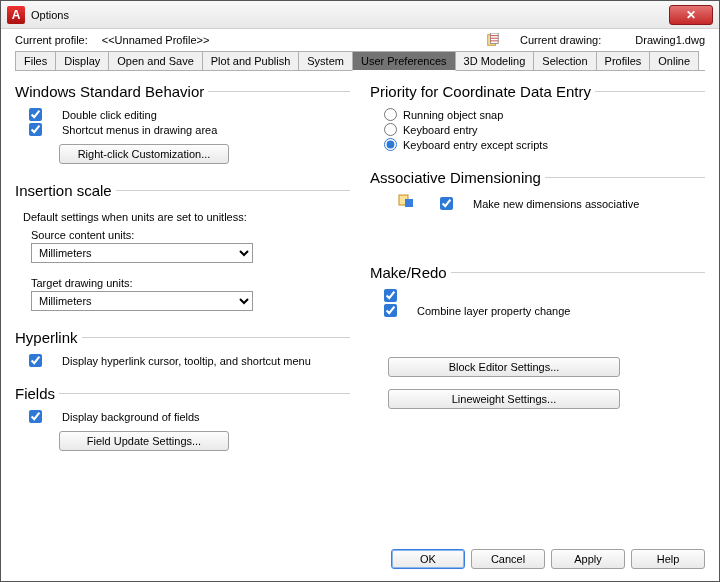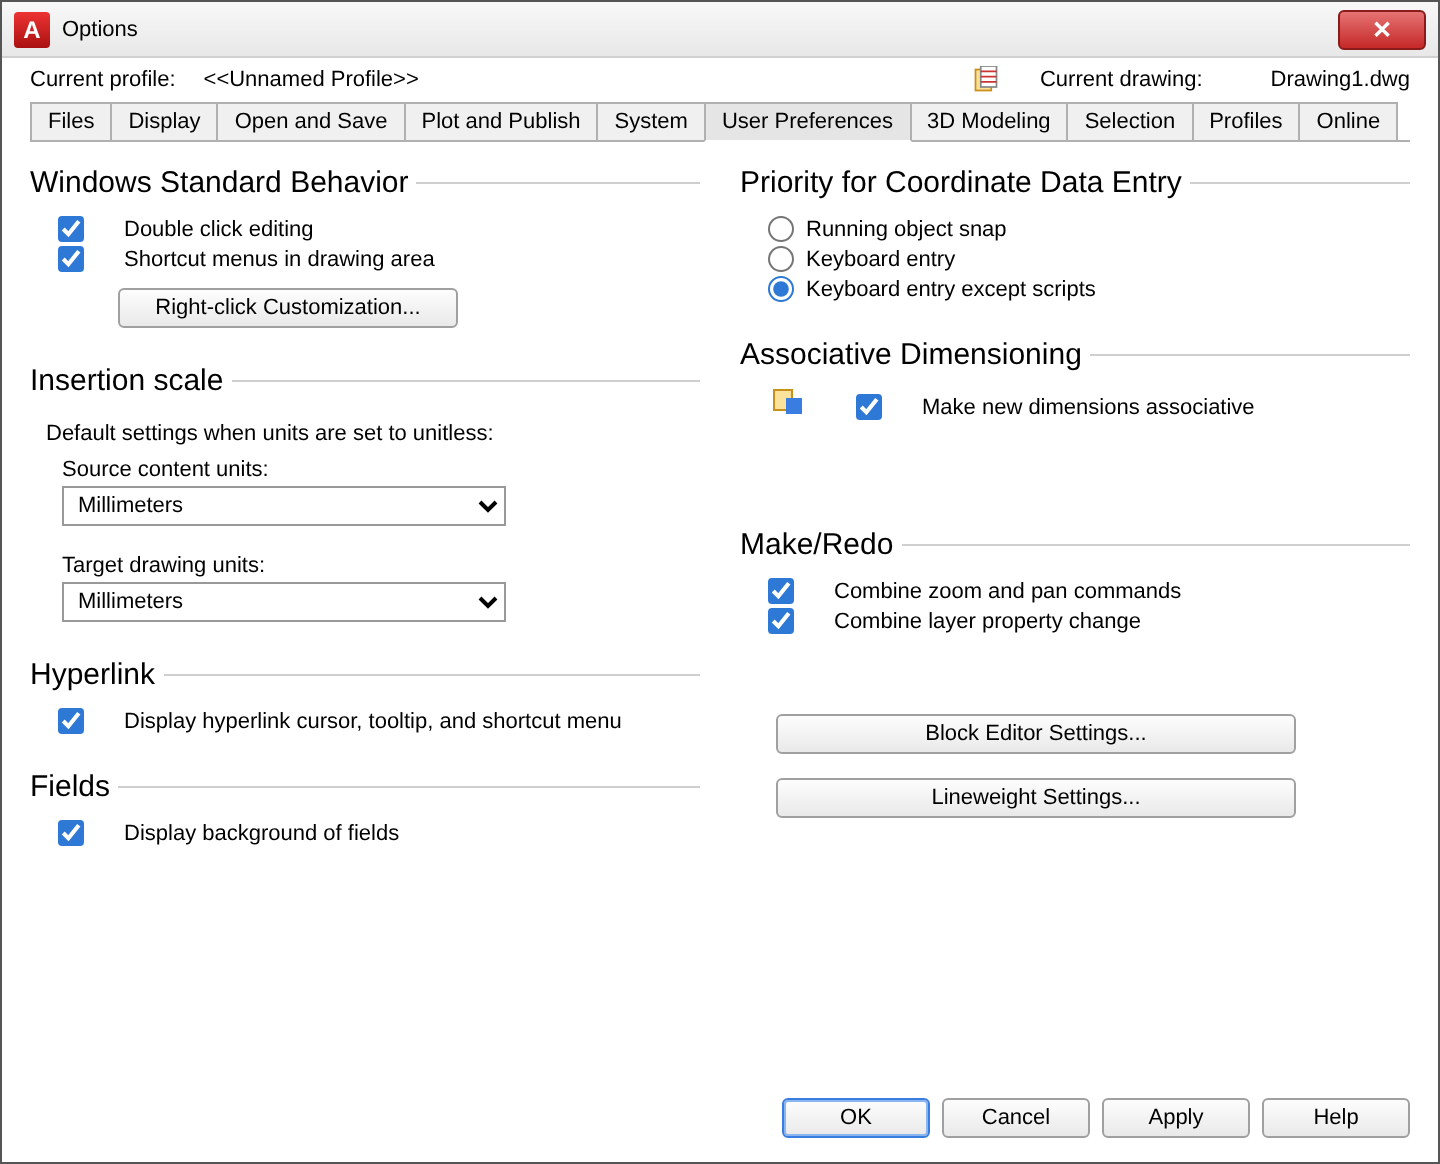--- a/index.html
+++ b/index.html
@@ -80,21 +80,21 @@
     border: 1px solid #b0b0b0;
     border-bottom: none;
     padding: 3px 8px;
     background: #f0f0f0;
     font-size: 11px;
     cursor: pointer;
     margin-right: -1px;
     position: relative;
   }
   .tab.active {
-    background: #e5e5e5;
+    background: #737373;
     border-bottom: 1px solid #fff;
     margin-bottom: -1px;
     z-index: 2;
   }
   .content {
     flex: 1;
     padding: 6px 14px;
     display: flex;
     gap: 20px;
     overflow: hidden;
@@ -140,21 +140,21 @@
     border: 1px solid #a0a0a0;
     background: linear-gradient(to bottom, #fdfdfd, #e9e9e9);
     border-radius: 3px;
     padding: 3px 10px;
     font-size: 11px;
     cursor: pointer;
     text-align: center;
   }
   .wide-btn {
     display:block;
-    width: 260px;
+    width: 232px;
     margin: 4px 10px 2px 18px;
   }
   .sublabel {
     margin: 6px 0 2px 12px;
   }
   select.combo {
     width: 222px;
     margin: 0 0 2px 12px;
     font-size: 11px;
     border: 1px solid #999;
@@ -262,20 +262,21 @@
           <span>Display hyperlink cursor, tooltip, and shortcut menu</span>
         </label>
       </fieldset>
 
       <fieldset class="group">
         <legend>Fields</legend>
         <label class="chk-row" style="margin-bottom:8px">
           <input type="checkbox" checked="" style="">
           <span>Display background of fields</span>
         </label>
+        <button class="btn" style="display:block; width:170px; margin:0 0 2px 40px">Field Update Settings...</button>
       </fieldset>
 
     </div>
 
     <div class="col">
 
       <fieldset class="group">
         <legend>Priority for Coordinate Data Entry</legend>
         <label class="radio-row">
           <input type="radio" name="prio" style="">
@@ -286,39 +287,38 @@
           <span>Keyboard entry</span>
         </label>
         <label class="radio-row">
           <input type="radio" name="prio" checked="" style="">
           <span>Keyboard entry except scripts</span>
         </label>
       </fieldset>
 
       <fieldset class="group">
         <legend>Associative Dimensioning</legend>
-        <div class="chk-row" style="margin-left:12px">
+        <div class="chk-row" style="margin-left:24px">
           <span class="dim-icon">
             <svg viewBox="0 0 16 16">
                 <rect x="1" y="1" width="9" height="10" fill="#fbe29b" stroke="#c98f1b"></rect>
                 <polygon points="7,5 15,5 15,13 7,13" fill="#3a7de0"></polygon>
               </svg>
           </span>
           <input type="checkbox" checked="" style="">
           <span>Make new dimensions associative</span>
         </div>
       </fieldset>
 
       <div style="height:30px"></div>
 
       <fieldset class="group">
         <legend>Make/Redo</legend>
         <label class="chk-row">
           <input type="checkbox" checked="" style="">
-          <span>Combine zoom and pan commands</span>
         </label>
         <label class="chk-row">
           <input type="checkbox" checked="" style="">
           <span>Combine layer property change</span>
         </label>
       </fieldset>
 
       <div style="height:18px"></div>
 
       <button class="btn wide-btn">Block Editor Settings...</button>

